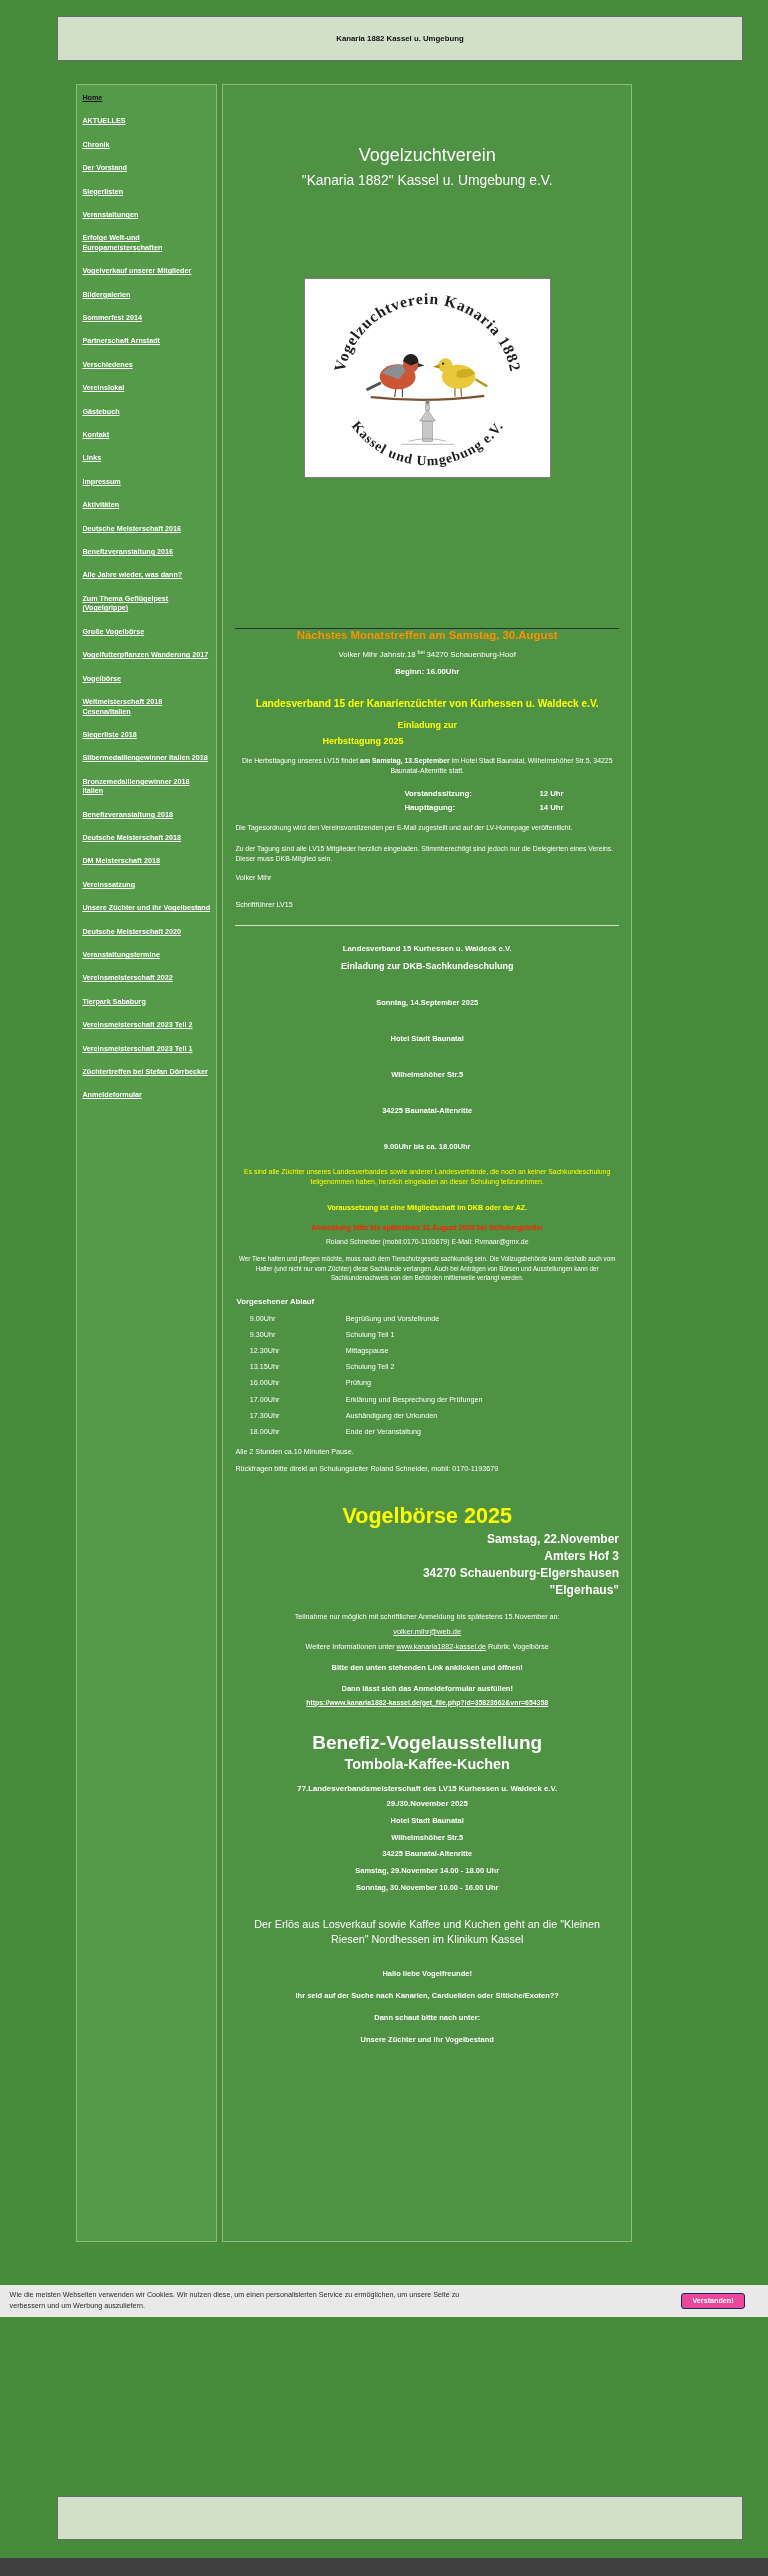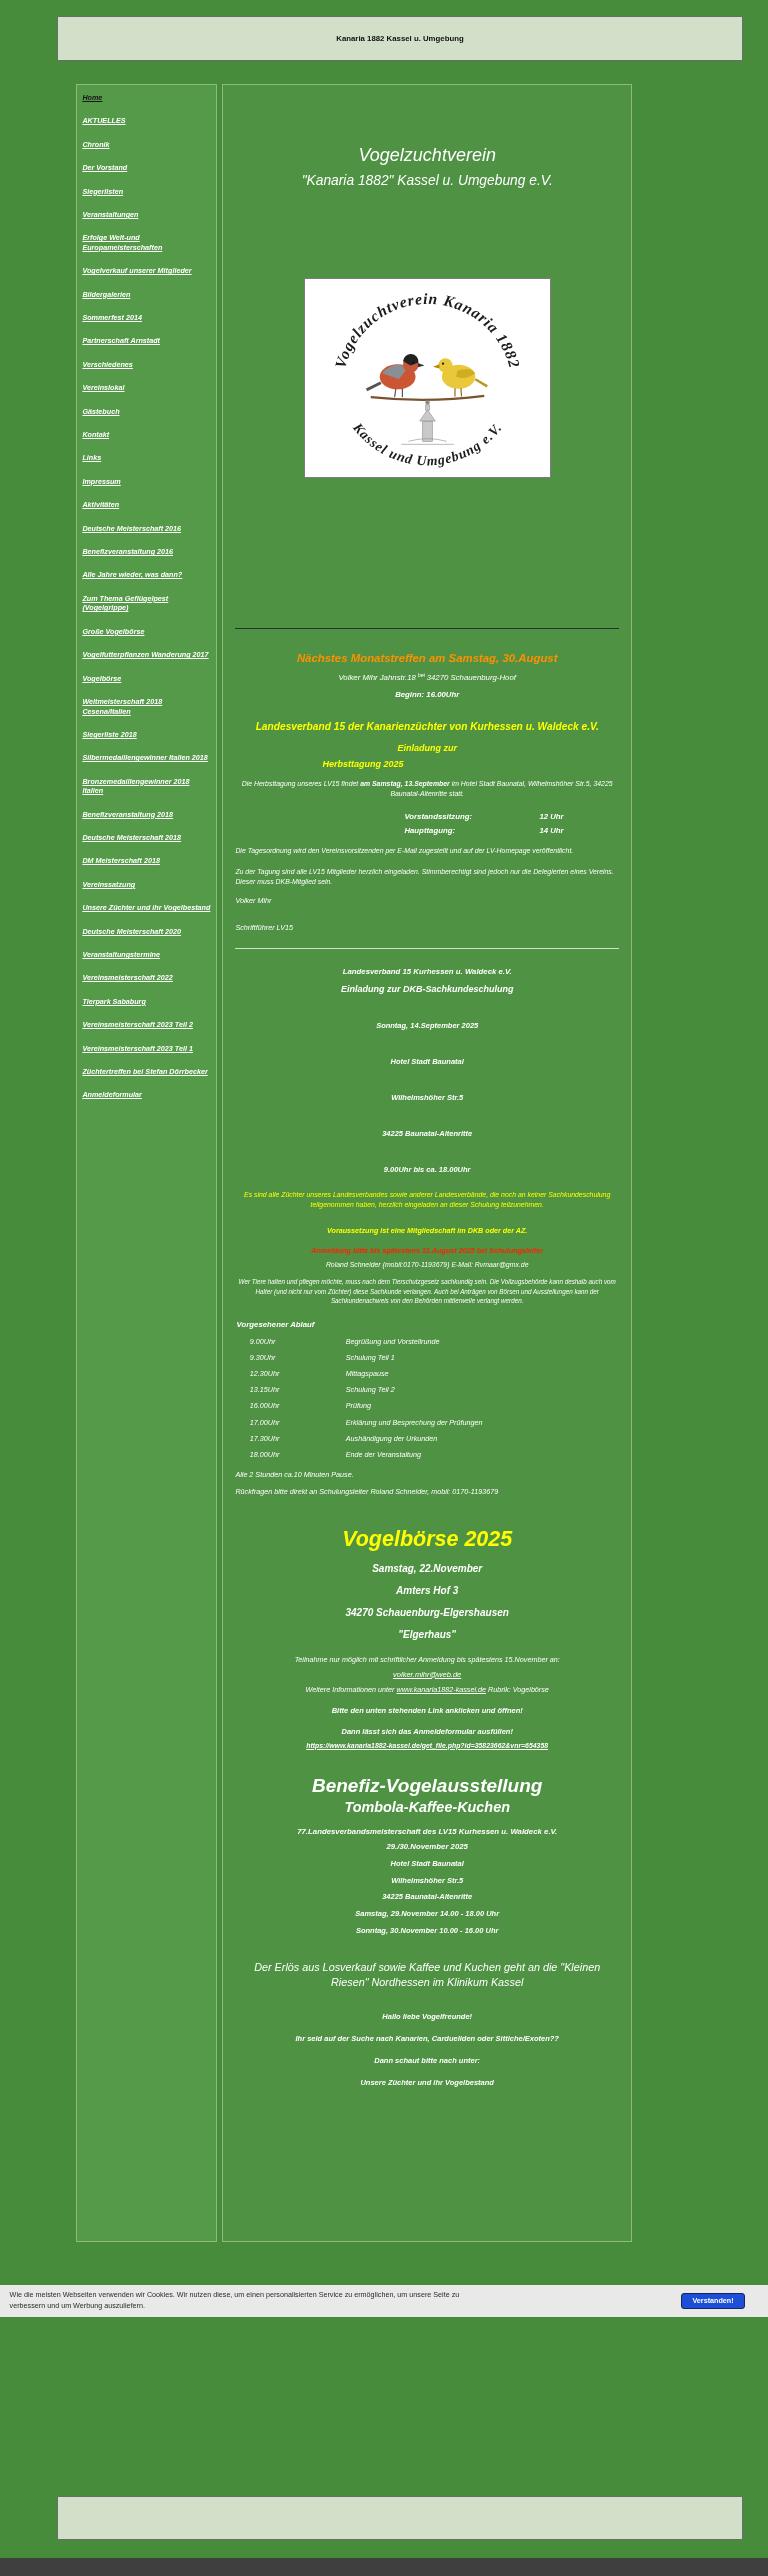--- a/index.html
+++ b/index.html
@@ -11,21 +11,21 @@
   }
   
   .top-banner {
     margin:15.6px 0 0 57px; width:686px; height:45px; box-sizing:border-box;
     background:#d3e0c9; border:0.6px solid #6b6b6b;
     display:flex; align-items:center; justify-content:center;
   }
   .top-banner span { font-size:7.8px; font-weight:bold; color:#111; }
 
   
-  .main-wrap { margin:23px 0 0 76px; width:556px; height:2158px; display:flex; gap:5.4px; align-items:stretch;font-style:italic; }
+  .main-wrap { margin:23px 0 0 76px; width:556px; height:2158px; display:flex; gap:5.4px; align-items:stretch; }
 
   .sidebar {
     width:141px; box-sizing:border-box; flex:0 0 141px;
     background:#559a48; border:0.6px solid #8cbb7c; padding:8.4px 5.4px;
   }
   .side-link {
     display:block; color:#ffffff; font-size:7.2px; font-weight:bold; line-height:9.6px;
     margin-bottom:13.8px; text-decoration:underline; cursor:pointer;
   }
   .side-link.home { color:#161616; }
@@ -42,21 +42,21 @@
   .logo-box {
     margin:90px auto 0; width:245px; height:198px; background:#ffffff;
     border:0.6px solid #7d7d7d; display:flex; align-items:center; justify-content:center;
   }
   .arc-text { fill:#1c1c1c; font-family:"Liberation Serif", serif; font-weight:bold; letter-spacing:1.5px; }
 
   hr.dark-rule { margin:150px 0 0 0; border:none; border-top:1.2px solid #233; width:100%; }
   hr.light-rule { margin:15.6px 0 0 0; border:none; border-top:0.6px solid #cfe3c8; width:100%; }
 
   
-  .monatstreffen-heading { margin-top:23px; color:#ff9000; font-size:11.4px; font-weight:bold; }
+  .monatstreffen-heading { color:#ff9000; font-size:11.4px; font-weight:bold; }
   .address-line { margin-top:9.6px; font-size:7.8px; }
   .address-line .sup { font-size:5.4px; position:relative; top:-3.6px; padding:0 1.8px; }
   .begin-line { margin-top:7.2px; font-size:7.8px; font-weight:bold; }
 
   
   .lv-heading { margin:21.5px auto 0; max-width:371px; color:#ffff00; font-size:10.2px; font-weight:bold; line-height:1.35; }
   .einladung-1 { margin-top:9.6px; color:#ffff00; font-size:9px; font-weight:bold; }
   .einladung-2 { margin-top:6px; color:#ffff00; font-size:9px; font-weight:bold; text-align:left; padding-left:87px; }
   .intro-para { margin:9.6px auto 0; max-width:497px; font-size:6.9px; line-height:1.5; }
   .tagung-rows { margin-top:12px; text-align:left; padding-left:169px; }
@@ -77,21 +77,21 @@
   .law-note { margin:9.6px auto 0; max-width:467px; font-size:6.3px; line-height:1.45; }
   .ablauf-h { margin-top:15.6px; text-align:left; font-size:7.8px; font-weight:bold; padding-left:1.2px; }
   .sched { text-align:left; margin-top:4px; padding-left:14.4px; }
   .sched-row { margin-top:7.2px; font-size:7.2px; }
   .sched-time { display:inline-block; width:96px; }
   .pause-note { margin-top:10.8px; text-align:left; font-size:7.2px; }
   .questions { margin-top:8.4px; text-align:left; font-size:7.2px; }
 
   
   .boerse-heading { margin-top:31px; color:#ffff00; font-size:21.5px; font-weight:bold; }
-  .boerse-details div { margin-top:11px; font-size:10px; font-weight:bold; }
+  .boerse-details div { margin-top:3px; font-size:12px; font-weight:bold;text-align:right; }
   .register { margin-top:14.4px; font-size:7.2px; }
   a.white-link { color:#ffffff; text-decoration:underline; cursor:pointer; }
   .email-line { margin-top:6px; font-size:7.5px; }
   .info-line { margin-top:6px; font-size:7.2px; }
   .click-line { margin-top:12px; font-size:7.5px; font-weight:bold; }
   .form-url-line { margin-top:6px; font-size:6.9px; font-weight:bold; }
 
   
   .benefiz-heading { margin-top:26px; font-size:19px; font-weight:bold; }
   .tombola { margin-top:2.4px; font-size:14.4px; font-weight:bold; }
@@ -104,21 +104,21 @@
   .look-line { margin-top:13px; font-size:7.5px; font-weight:bold; }
   .zuechter-link { margin-top:13px; font-size:7.5px; font-weight:bold; color:#fff; display:block; text-decoration:none; }
 
   
   .cookie-banner {
     position:absolute; top:2285px; left:0; width:768px; box-sizing:border-box;
     background:#e9e9e9; padding:5.4px 9.6px; display:flex; align-items:center; gap:9.6px;
   }
   .cookie-text { color:#2b2b2b; font-size:7.2px; line-height:1.45; max-width:473px; text-align:left; }
   .cookie-btn {
-    margin-left:auto; margin-right:13px; background:#1d4ed8; color:#fff; font-size:7.2px; font-weight:bold;
+    margin-left:auto; margin-right:13px; background:#ec4899; color:#fff; font-size:7.2px; font-weight:bold;
     border:0.6px solid #17255f; border-radius:3px; padding:2.4px 10.8px; cursor:pointer;
     font-family:"Liberation Sans", sans-serif;
     text-align:center;
   }
   .footer-band {
     position:absolute; top:2496px; left:57px; width:686px; height:44px; box-sizing:border-box;
     background:#d3e0c9; border:0.6px solid #6b6b6b;
   }
   .bottom-strip { position:absolute; bottom:0; left:0; width:768px; height:18px; background:#3f3f3f; }
 </style>

